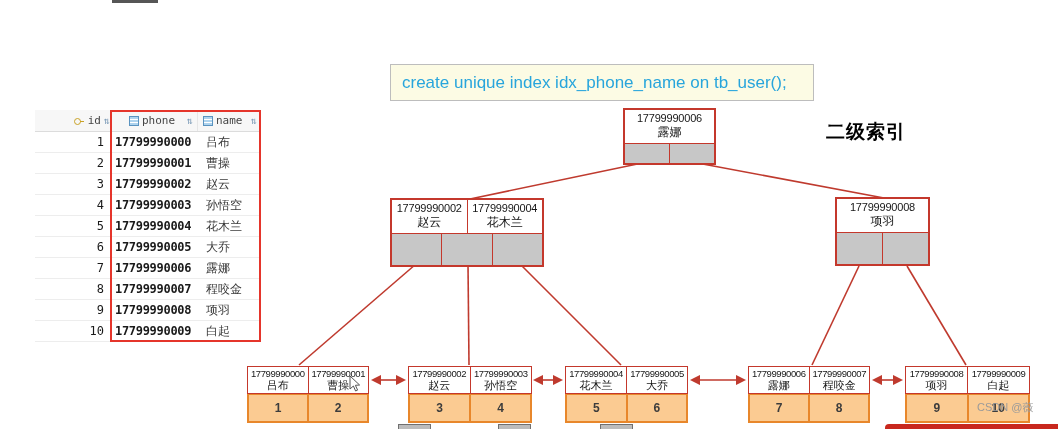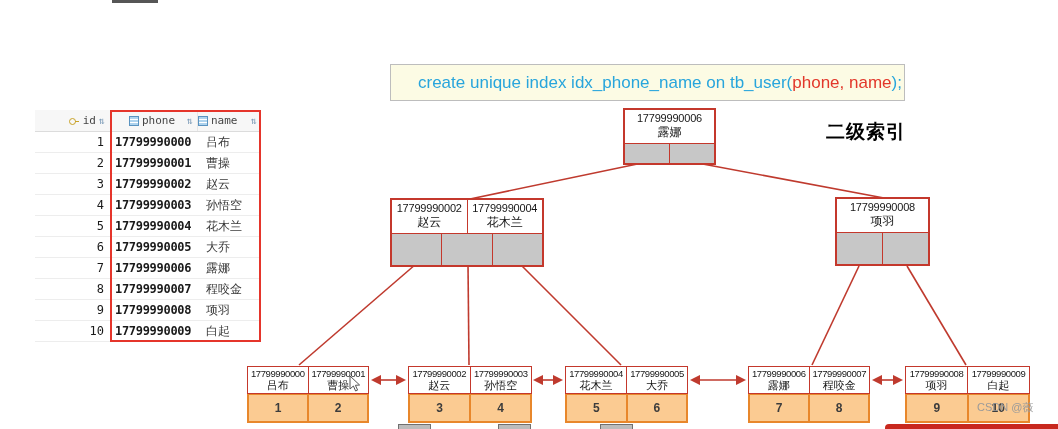--- a/index.html
+++ b/index.html
@@ -12,32 +12,32 @@
   *{box-sizing:border-box;margin:0;padding:0}
   body{background:#fff;font-family:"Liberation Sans","DejaVu Sans",sans-serif}
   #stage{position:relative;width:1058px;height:429px;background:#ffffff;overflow:hidden}
   .abs{position:absolute}
 
   
   .page-title{left:38px;top:8px;font-size:15px;font-weight:bold;color:#3d3d3d;letter-spacing:1px}
   .top-artifact{left:112px;top:0;width:46px;height:3px;background:#565656}
 
   
-  .sql-box{left:390px;top:64px;width:515px;height:37px;background:#fcfbe4;border:1px solid #bdbdbd;
-           display:flex;align-items:center;padding-left:27px;font-size:17px;white-space:nowrap}
+  .sql-box{left:390px;top:64px;width:424px;height:37px;background:#fcfbe4;border:1px solid #bdbdbd;
+           display:flex;align-items:center;padding-left:11px;font-size:17px;white-space:nowrap}
   .sql-blue{color:#28a5dc}
   .sql-red{color:#e2372a}
 
   
   .tbl{left:35px;top:110px;width:226px;font-family:"DejaVu Sans Mono","Liberation Mono",monospace}
   .tbl-header{display:flex;height:22px;align-items:center;background:#f7f7f7;border-bottom:1px solid #dcdcdc}
   .th{display:flex;align-items:center;gap:3px;font-size:11px;color:#454545;height:100%}
-  .th-id{width:75px;justify-content:flex-end;padding-right:5px}
+  .th-id{width:75px;justify-content:flex-end;}
   .th-phone{width:87px;padding-left:19px}
-  .th-name{width:64px;border-left:1px solid #e6e6e6}
+  .th-name{width:64px;padding-left:5px;border-left:1px solid #e6e6e6}
   .sort-glyph{font-size:10px;color:#7f9db9}
   .th-phone .sort-glyph,.th-name .sort-glyph{margin-left:auto;margin-right:4px}
   .tr{display:flex;height:21px;align-items:center;border-bottom:1px solid #ededed}
   .td-id{width:75px;text-align:right;padding-right:6px;font-size:12px;color:#1a1a1a}
   .td-phone{width:87px;padding-left:5px;font-size:12px;font-weight:bold;color:#1a1a1a;letter-spacing:-0.3px}
   .td-name{width:64px;padding-left:9px;font-size:12px;color:#3a3a3a;font-family:"DejaVu Sans","Liberation Sans",sans-serif}
   .tbl-red-overlay{left:110px;top:110px;width:151px;height:232px;border:2.5px solid var(--tblred);pointer-events:none}
 
   
   .icon-key{width:11px;height:11px;position:relative;display:inline-block}
@@ -80,21 +80,20 @@
 </style>
 </head>
 <body>
 
 <div id="stage">
 
   <div class="abs top-artifact"></div>
 
   <div class="abs sql-box">
     <span class="sql-blue">create unique index idx_phone_name on tb_user(</span>
-      <span class="sql-red">phone, name</span>
       <span class="sql-blue">);</span>
   </div>
 
   <div class="abs tbl">
     <div class="tbl-header">
       <div class="th th-id">
         <span class="icon-key"></span>
         <span>id</span>
         <span class="sort-glyph">⇅</span>
       </div>

